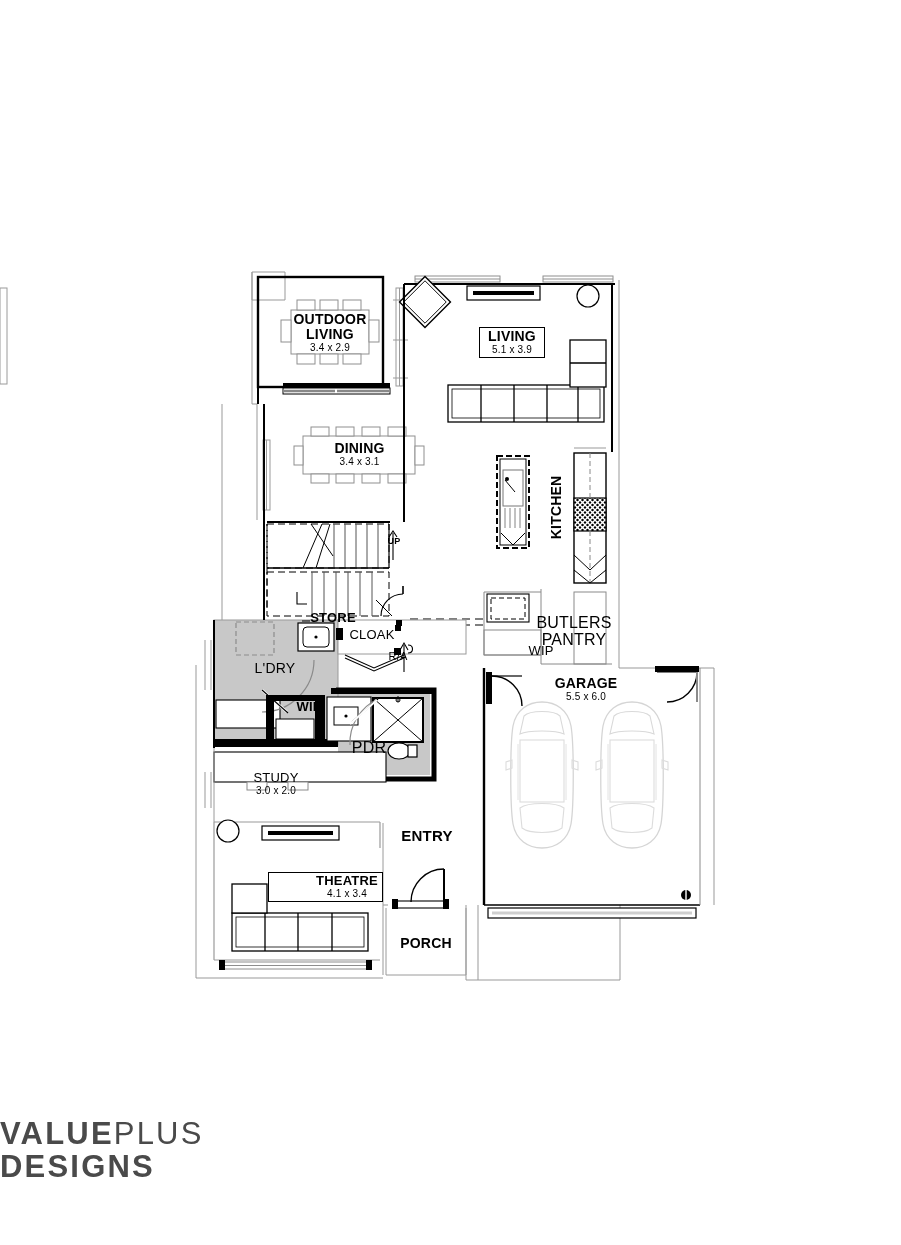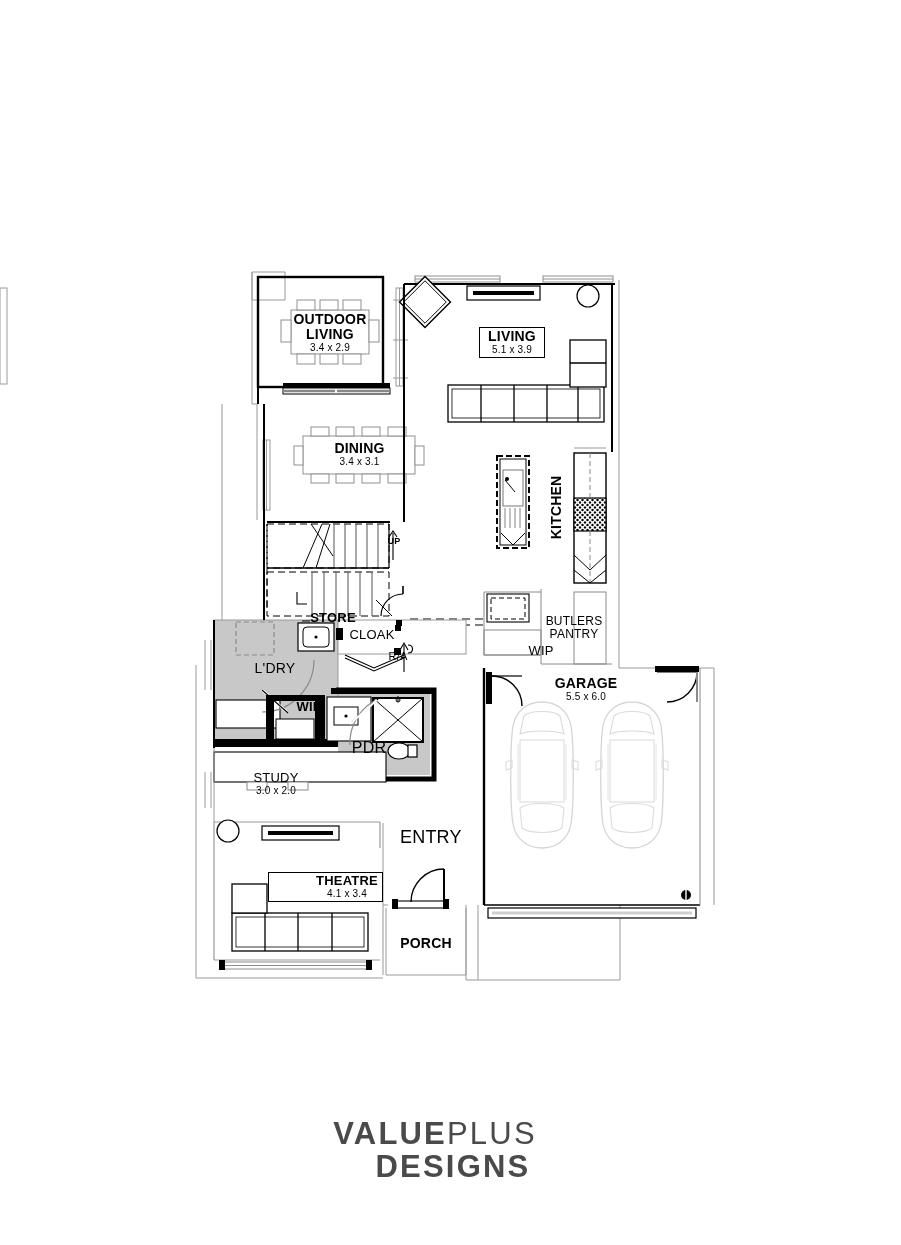--- a/index.html
+++ b/index.html
@@ -10,27 +10,27 @@
 
   .lbl{position:absolute;white-space:nowrap;font-family:"Liberation Sans",sans-serif;
        font-weight:bold;color:#000;letter-spacing:.2px;text-align:center;}
   .lbl .rm{display:block;line-height:1.06;}
   .lbl .dim{display:block;line-height:1.1;font-size:10px;font-weight:normal;}
   .boxed{border:1.4px solid #000;padding:1px 4px 2px 4px;background:#fff;}
 
   .rot{transform-origin:50% 50%;}
 
   
-  #logo{position:absolute;left:0;top:1118px;width:870px;text-align:center;
+  #logo{position:absolute;left:0;top:1118px;width:870px;
         line-height:1.0;}
   #logo .l1{font-size:31px;letter-spacing:2.2px;color:#4a4a4a;}
   #logo .l1 b{font-weight:bold;}
   #logo .l1 span.thin{font-weight:300;}
   #logo .l2{font-size:31px;letter-spacing:2.2px;color:#4a4a4a;font-weight:bold;
-            margin-top:2px;padding-left:36px;}
+            margin-top:2px;}
 </style>
 </head>
 <body>
 
 <svg id="plan-canvas" viewBox="0 0 901 1245" xmlns="http://www.w3.org/2000/svg">
 
   <defs>
     <pattern id="cooktopHatch" width="5" height="5" patternUnits="userSpaceOnUse">
       <rect width="5" height="5" fill="#000"></rect>
       <path d="M0 0 L5 5 M5 0 L0 5" stroke="#fff" stroke-width="1.3"></path>
@@ -389,21 +389,21 @@
 
 <div class="lbl" style="left:312px;top:441px;width:95px;font-size:14px;text-align:center;">
   <span class="rm">DINING</span>
   <span class="dim">3.4 x 3.1</span>
 </div>
 
 <div class="lbl rot" style="left:516px;top:500px;width:80px;font-size:14px;transform:rotate(-90deg);">
   <span class="rm">KITCHEN</span>
 </div>
 
-<div class="lbl" style="left:534px;top:615px;width:80px;font-size:12px;font-weight:normal;">
+<div class="lbl" style="left:534px;top:615px;width:80px;font-size:16px;font-weight:normal;">
   <span class="rm">BUTLERS</span>
   <span class="rm">PANTRY</span>
 </div>
 
 <div class="lbl" style="left:498px;top:644px;width:40px;font-size:13px;font-weight:normal;margin-left:23px;">
   <span class="rm">WIP</span>
 </div>
 
 <div class="lbl" style="left:546px;top:676px;width:80px;font-size:14px;">
   <span class="rm">GARAGE</span>
@@ -433,21 +433,21 @@
 <div class="lbl" style="left:236px;top:771px;width:80px;font-size:13px;font-weight:normal;">
   <span class="rm">STUDY</span>
   <span class="dim">3.0 x 2.0</span>
 </div>
 
 <div class="lbl boxed" style="left:268px;top:872px;width:62px;font-size:13px;padding-left:47px;">
   <span class="rm">THEATRE</span>
   <span class="dim">4.1 x 3.4</span>
 </div>
 
-<div class="lbl" style="left:400px;top:828px;width:54px;font-size:18px;font-weight:normal;">
+<div class="lbl" style="left:400px;top:828px;width:54px;font-size:15px;font-weight:bold;">
   <span class="rm">ENTRY</span>
 </div>
 
 <div class="lbl" style="left:398px;top:936px;width:56px;font-size:14px;">
   <span class="rm">PORCH</span>
 </div>
 
 <div class="lbl" style="left:384px;top:537px;width:20px;font-size:9px;">
   <span class="rm">UP</span>
 </div>

